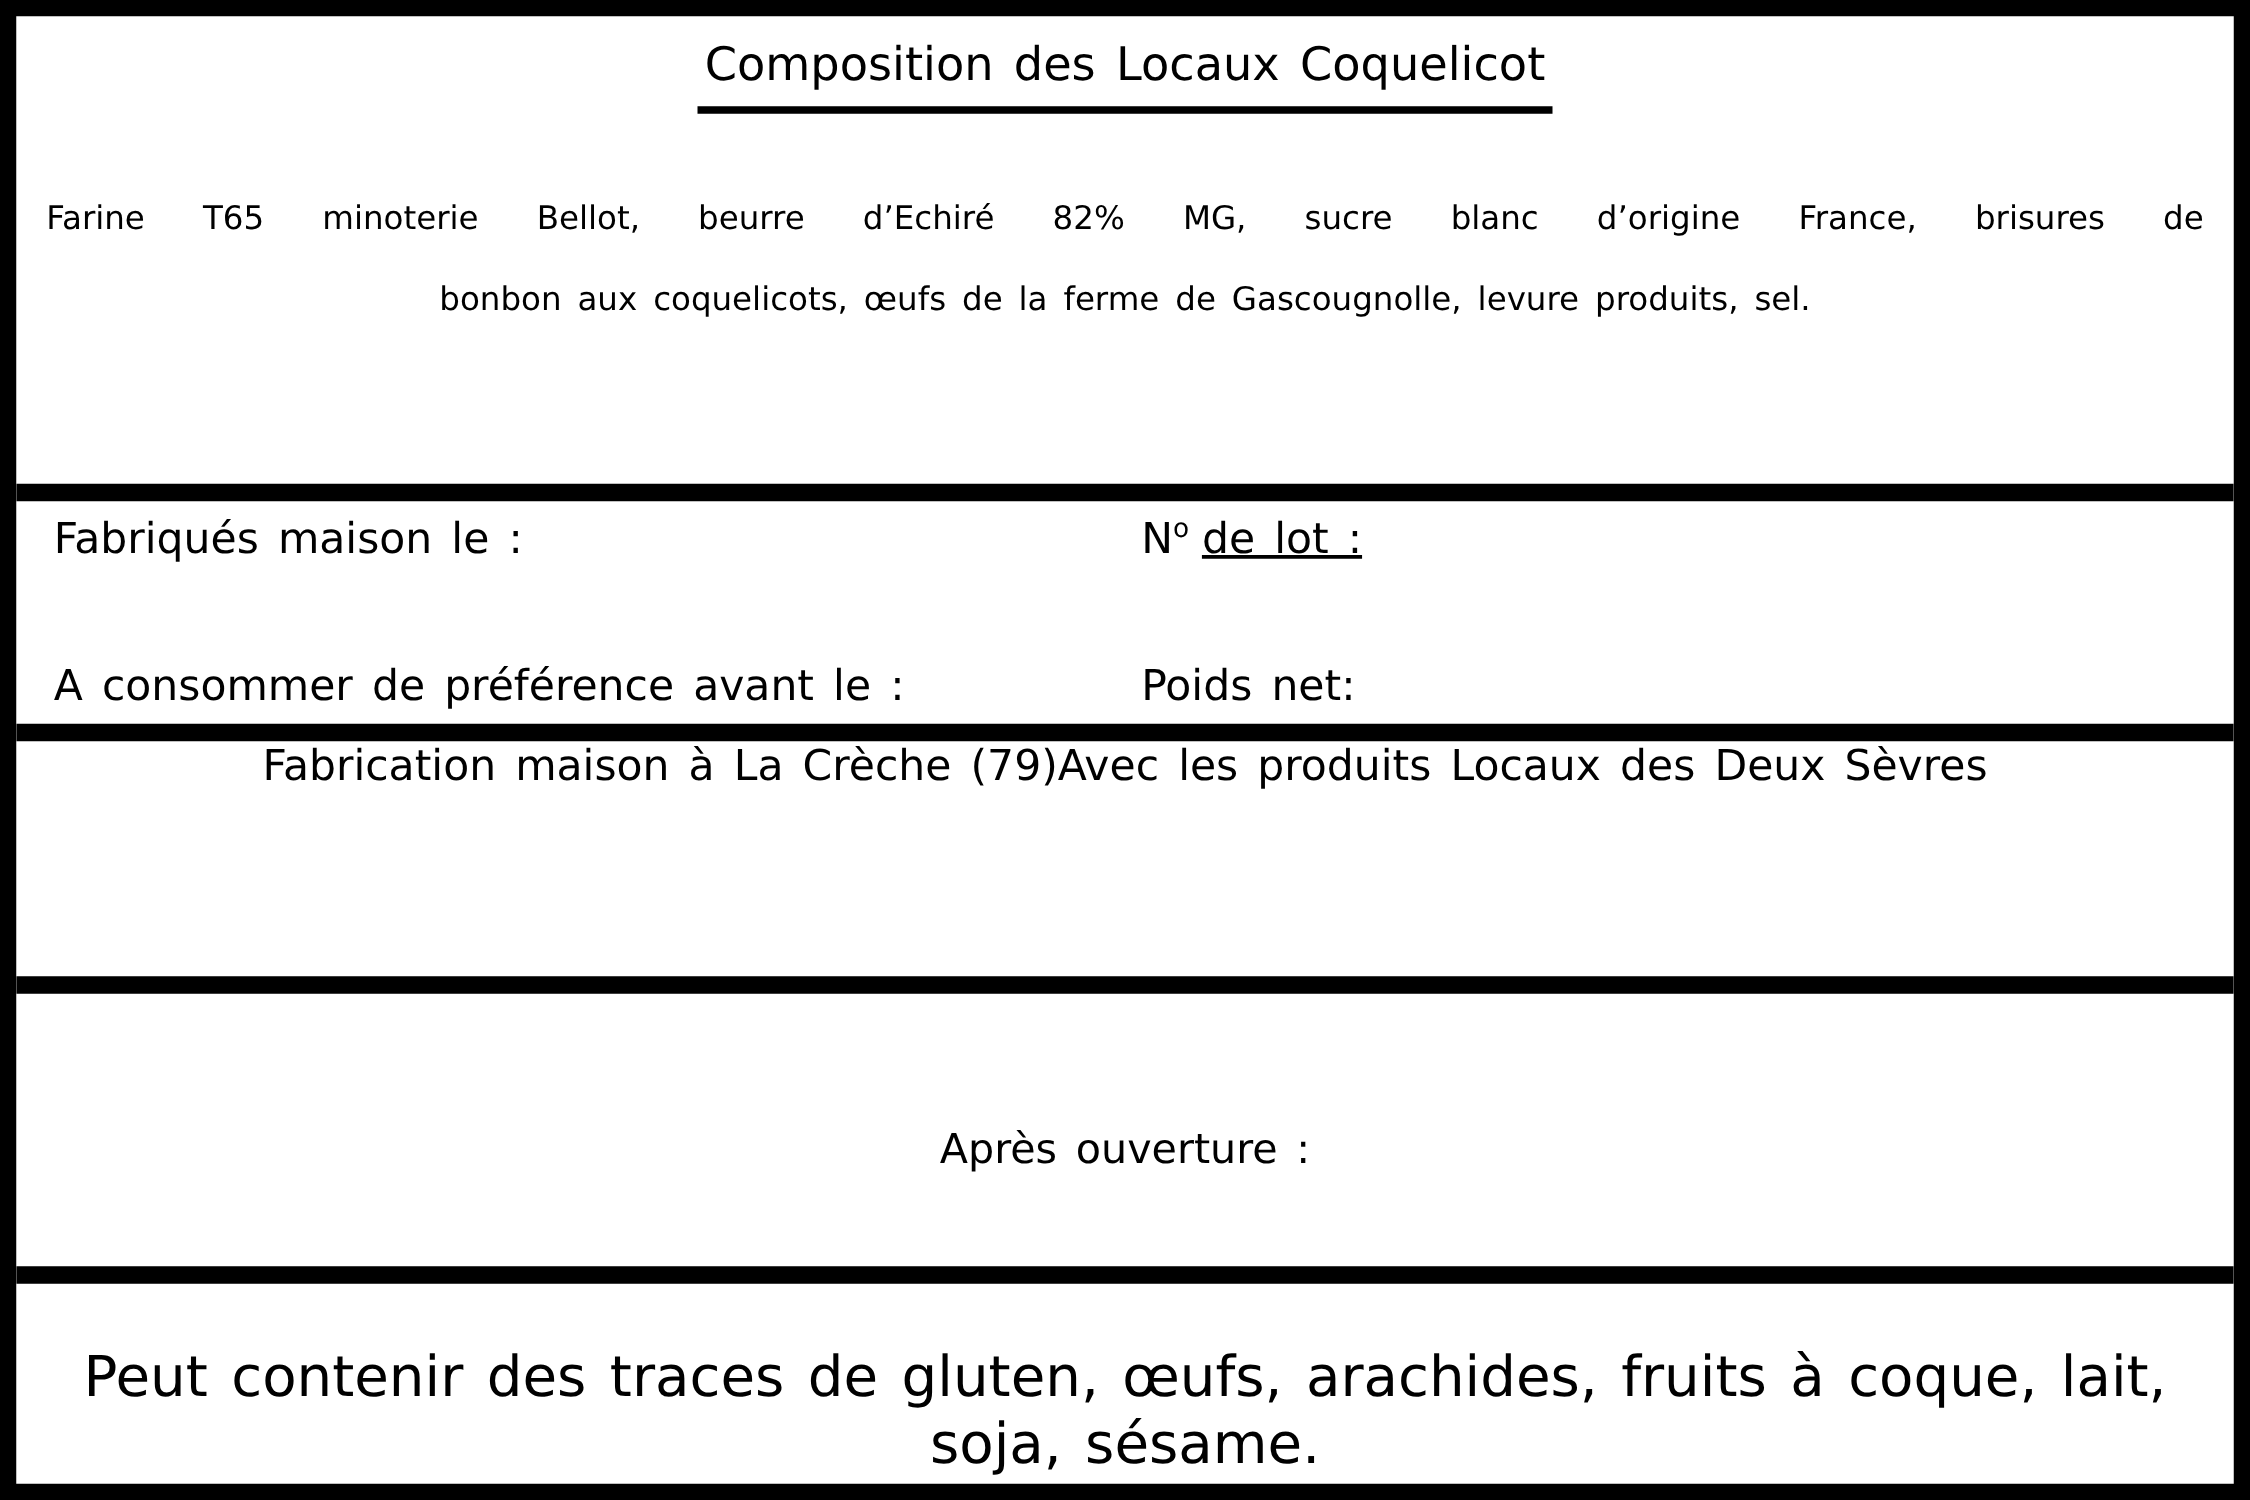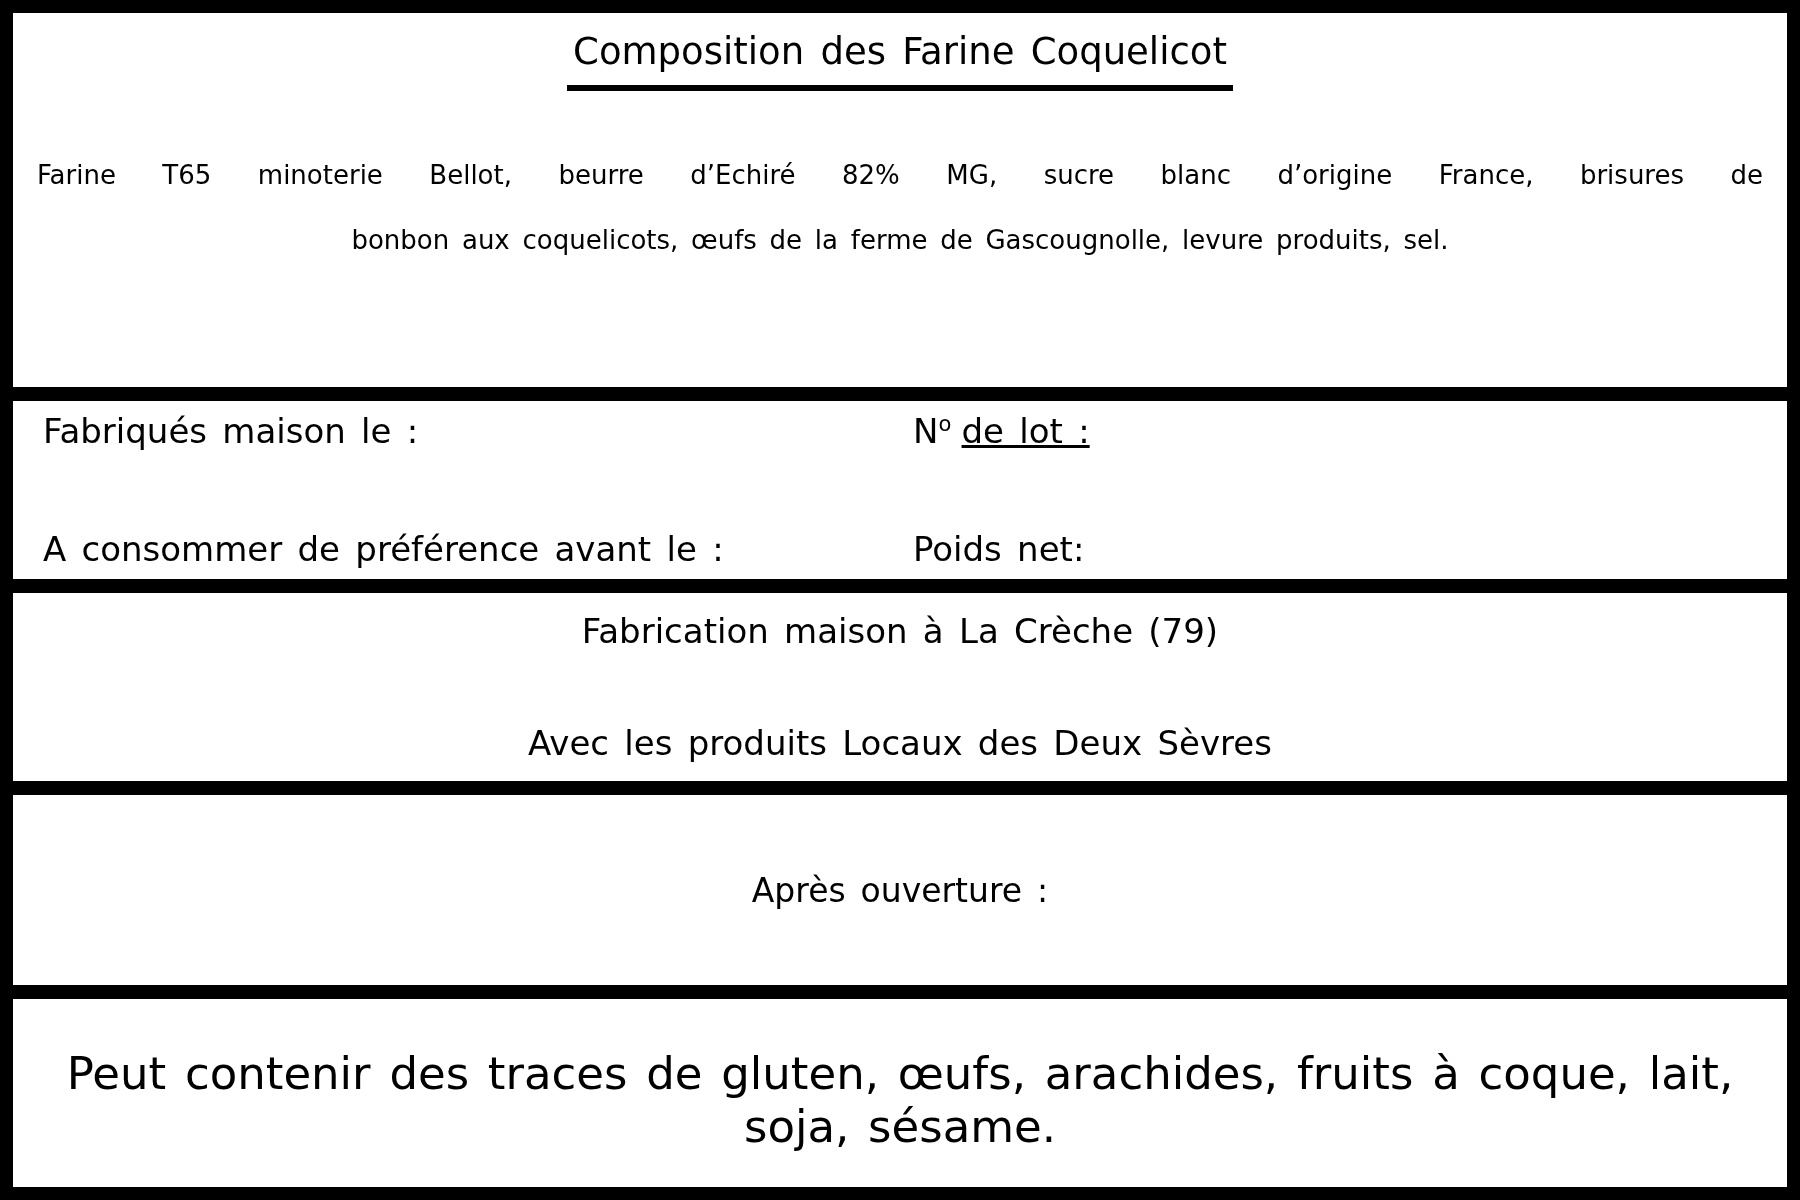--- a/index.html
+++ b/index.html
@@ -67,59 +67,60 @@
     font-size: 0.62em;
     vertical-align: super;
     line-height: 0;
   }
   .lot-rest { margin-left: 0.3em; text-decoration: underline; }
 
   
   .sec-origin {
     height: 188px;
     display: flex;
-    flex-direction: column;
+    flex-direction: row;
     justify-content: center;
     row-gap: 72px;
     text-align: center;
     font-size: 34px;
     padding: 0 24px;
   }
 
   
   .sec-storage {
     height: 190px;
     display: flex;
     flex-direction: column;
     justify-content: center;
     row-gap: 38px;
     text-align: center;
     font-size: 33px;
     padding: 0 24px;
+    margin-top: 28px;
   }
 
   
   .sec-allergens {
     height: 188px;
     display: flex;
     align-items: center;
     justify-content: center;
     text-align: center;
     font-size: 45px;
     padding: 14px 24px 0 24px;
   }
 </style>
 </head>
 <body>
 
 <div class="label">
 
   <div class="sec sec-compo">
     <div class="title-wrap">
-      <span class="title">Composition des Farine Coquelicot</span>
+      <span class="title">Composition des Locaux Coquelicot</span>
     </div>
     <div class="ingredients">
       <div class="ing-line-1">Farine T65 minoterie Bellot, beurre d’Echiré 82% MG, sucre blanc d’origine France, brisures de</div>
       <div class="ing-line-2">bonbon aux coquelicots, œufs de la ferme de Gascougnolle, levure produits, sel.</div>
     </div>
   </div>
 
   <div class="divider"></div>
 
   <div class="sec sec-batch">

